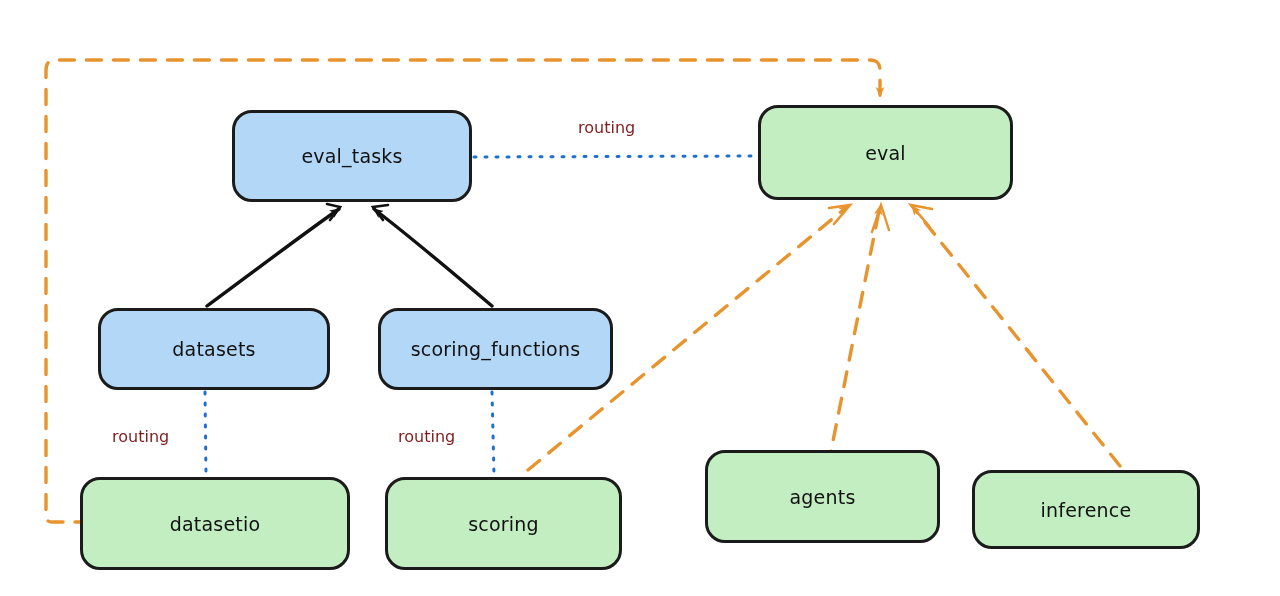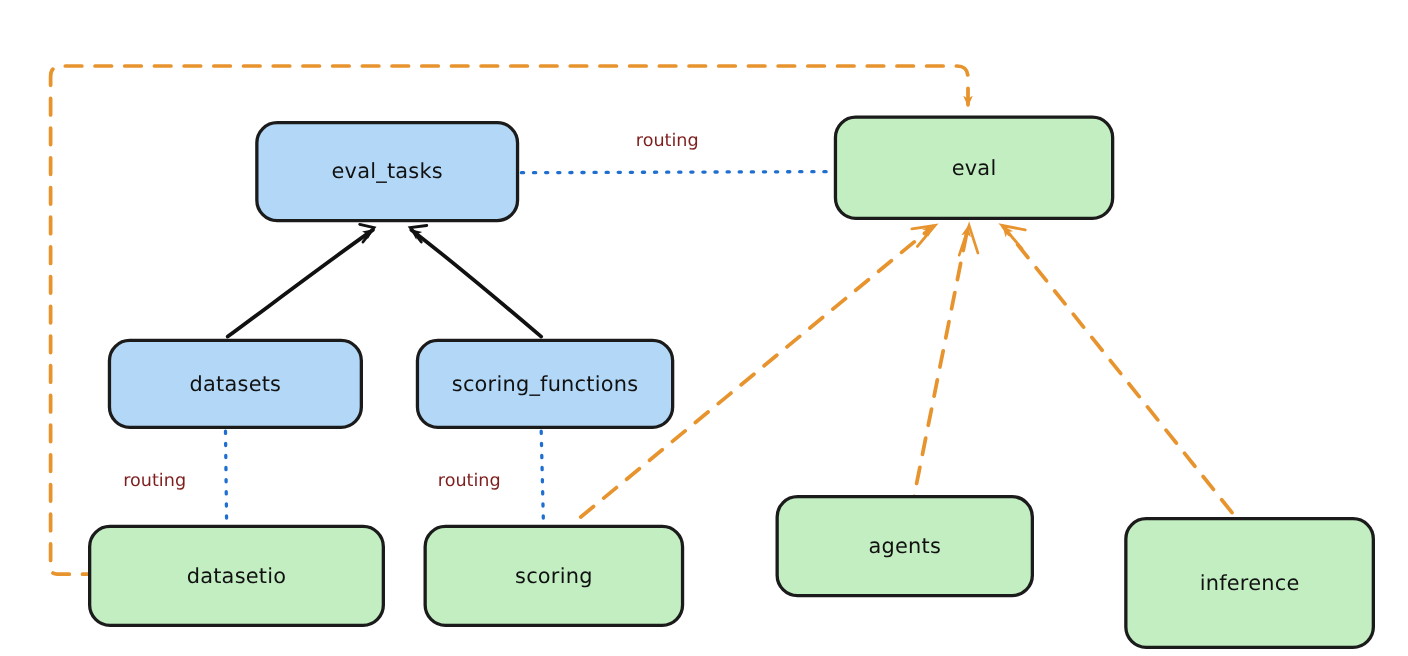--- a/index.html
+++ b/index.html
@@ -75,21 +75,21 @@
   </div>
 
   <div class="node green" style="left:385px;top:477px;width:237px;height:93px;">
     <span class="lbl">scoring</span>
   </div>
 
   <div class="node green" style="left:705px;top:450px;width:235px;height:93px;">
     <span class="lbl">agents</span>
   </div>
 
-  <div class="node green" style="left:1022px;top:470px;width:228px;height:120px;">
+  <div class="node green" style="left:972px;top:470px;width:228px;height:79px;">
     <span class="lbl">inference</span>
   </div>
 
   <div class="edge-label" style="left:578px;top:118px;">routing</div>
 
   <div class="edge-label" style="left:112px;top:427px;">routing</div>
 
   <div class="edge-label" style="left:398px;top:427px;">routing</div>
 
 </div>

